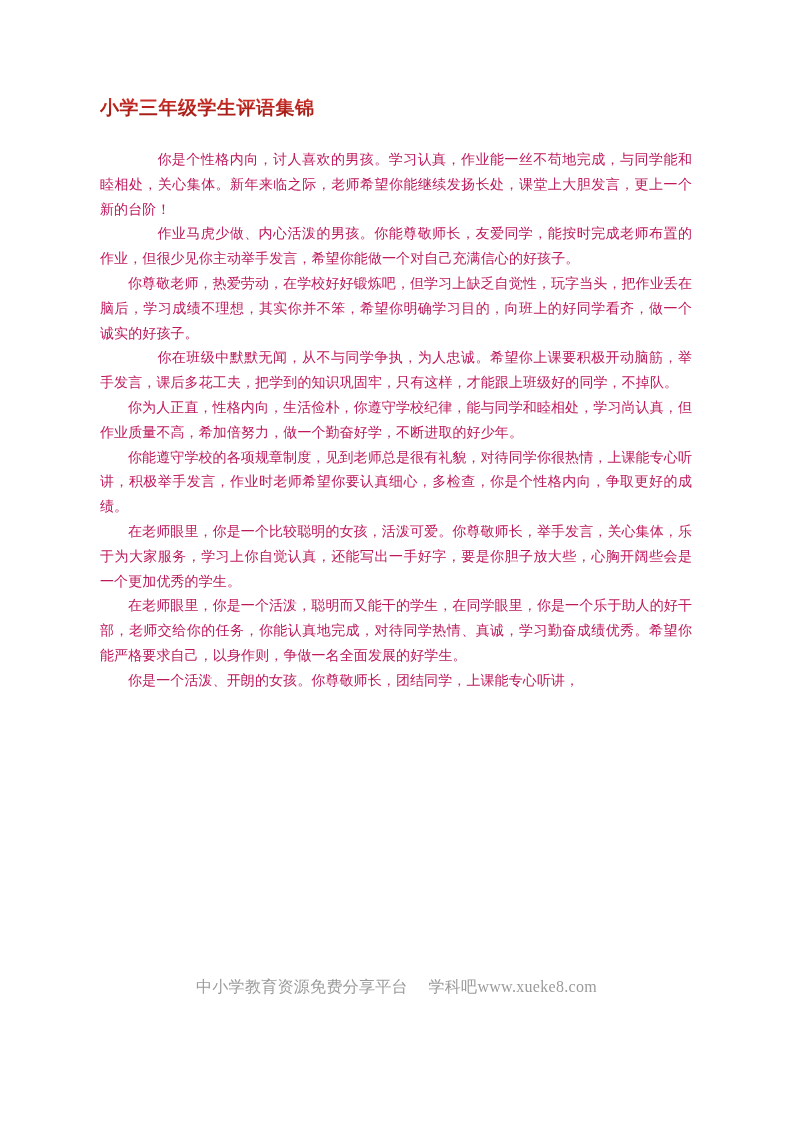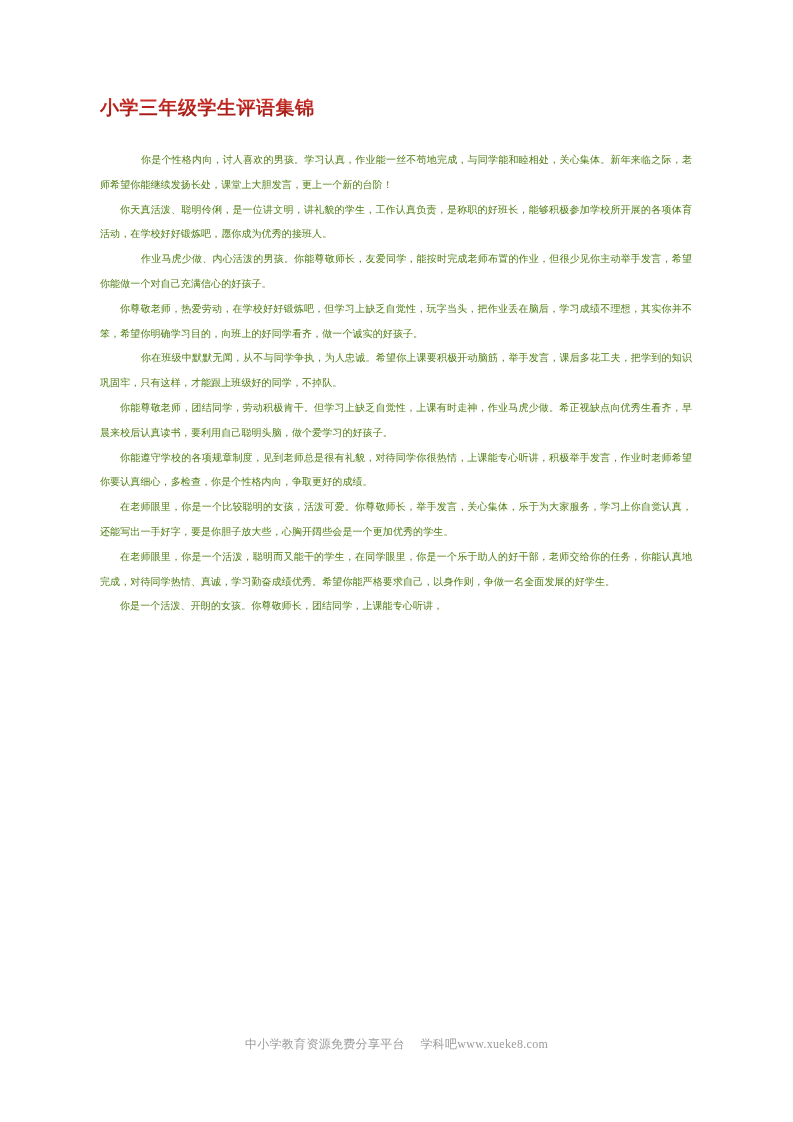--- a/index.html
+++ b/index.html
@@ -44,63 +44,62 @@
 
   .body-block {
     position: absolute;
     left: 100px;
     top: 148px;
     width: 592px;
   }
 
   .para {
     margin: 0;
-    font-size: 10px;
+    font-size: 14px;
     line-height: 24.8px;
     text-align: justify;
     text-justify: inter-ideograph;
     text-indent: 2em;
-    color: #4d7c0f;
+    color: #be185d;
     letter-spacing: 0.1px;
     -webkit-font-smoothing: antialiased;
   }
 
   .para.wide-indent {
     text-indent: 4.1em;
   }
 
   .footer {
     position: absolute;
     left: 0;
-    top: 1036px;
+    top: 977px;
     width: 793px;
     text-align: center;
-    font-size: 12px;
+    font-size: 16px;
     color: #9b9b9b;
     letter-spacing: 0.3px;
     font-family: "Liberation Serif", "DejaVu Serif", serif;
   }
   .footer .site {
     font-family: "Liberation Serif", "DejaVu Serif", serif;
   }
 </style>
 </head>
 <body>
 
 <div class="page">
 
   <h1 class="doc-title">小学三年级学生评语集锦</h1>
 
   <div class="body-block">
     <p class="para wide-indent">你是个性格内向，讨人喜欢的男孩。学习认真，作业能一丝不苟地完成，与同学能和睦相处，关心集体。新年来临之际，老师希望你能继续发扬长处，课堂上大胆发言，更上一个新的台阶！</p>
-    <p class="para">你天真活泼、聪明伶俐，是一位讲文明，讲礼貌的学生，工作认真负责，是称职的好班长，能够积极参加学校所开展的各项体育活动，在学校好好锻炼吧，愿你成为优秀的接班人。</p>
     <p class="para wide-indent">作业马虎少做、内心活泼的男孩。你能尊敬师长，友爱同学，能按时完成老师布置的作业，但很少见你主动举手发言，希望你能做一个对自己充满信心的好孩子。</p>
     <p class="para">你尊敬老师，热爱劳动，在学校好好锻炼吧，但学习上缺乏自觉性，玩字当头，把作业丢在脑后，学习成绩不理想，其实你并不笨，希望你明确学习目的，向班上的好同学看齐，做一个诚实的好孩子。</p>
     <p class="para wide-indent">你在班级中默默无闻，从不与同学争执，为人忠诚。希望你上课要积极开动脑筋，举手发言，课后多花工夫，把学到的知识巩固牢，只有这样，才能跟上班级好的同学，不掉队。</p>
-    <p class="para">你能尊敬老师，团结同学，劳动积极肯干。但学习上缺乏自觉性，上课有时走神，作业马虎少做。希正视缺点向优秀生看齐，早晨来校后认真读书，要利用自己聪明头脑，做个爱学习的好孩子。</p>
+    <p class="para">你为人正直，性格内向，生活俭朴，你遵守学校纪律，能与同学和睦相处，学习尚认真，但作业质量不高，希加倍努力，做一个勤奋好学，不断进取的好少年。</p>
     <p class="para">你能遵守学校的各项规章制度，见到老师总是很有礼貌，对待同学你很热情，上课能专心听讲，积极举手发言，作业时老师希望你要认真细心，多检查，你是个性格内向，争取更好的成绩。</p>
     <p class="para">在老师眼里，你是一个比较聪明的女孩，活泼可爱。你尊敬师长，举手发言，关心集体，乐于为大家服务，学习上你自觉认真，还能写出一手好字，要是你胆子放大些，心胸开阔些会是一个更加优秀的学生。</p>
     <p class="para">在老师眼里，你是一个活泼，聪明而又能干的学生，在同学眼里，你是一个乐于助人的好干部，老师交给你的任务，你能认真地完成，对待同学热情、真诚，学习勤奋成绩优秀。希望你能严格要求自己，以身作则，争做一名全面发展的好学生。</p>
     <p class="para">你是一个活泼、开朗的女孩。你尊敬师长，团结同学，上课能专心听讲，</p>
   </div>
 
   <div class="footer">
     <span>中小学教育资源免费分享平台　</span>
     <span class="site">学科吧www.xueke8.com</span>
   </div>

